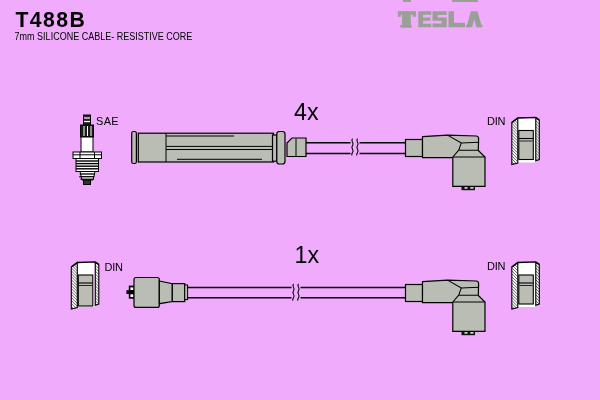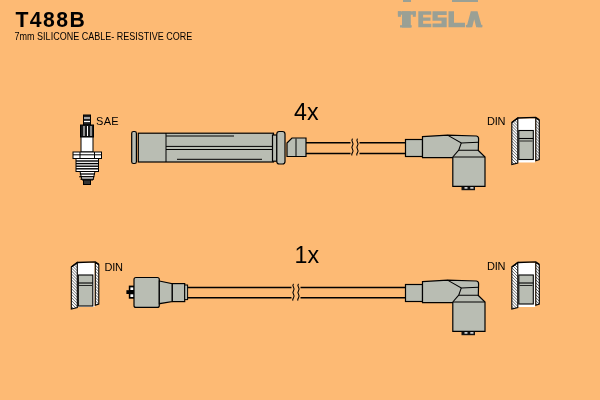--- a/index.html
+++ b/index.html
@@ -1,16 +1,16 @@
 <!DOCTYPE html>
 <html><head>
 <meta charset="utf-8">
 <style>
   html,body{margin:0;padding:0;background:#fff;}
-  #page{position:relative;width:600px;height:400px;background:#fdba74;overflow:hidden;}
+  #page{position:relative;width:600px;height:400px;background:#f0abfc;overflow:hidden;}
   svg{display:block;}
   text{font-family:"Liberation Sans", sans-serif;}
 </style>
 </head>
 <body>
 <div id="page">
 <svg width="600" height="400" viewBox="0 0 600 400">
 <defs>
   <pattern id="hatch" width="2.1" height="2.1" patternUnits="userSpaceOnUse" patternTransform="rotate(45)">
     <rect width="2.1" height="2.1" fill="#fff"></rect>

